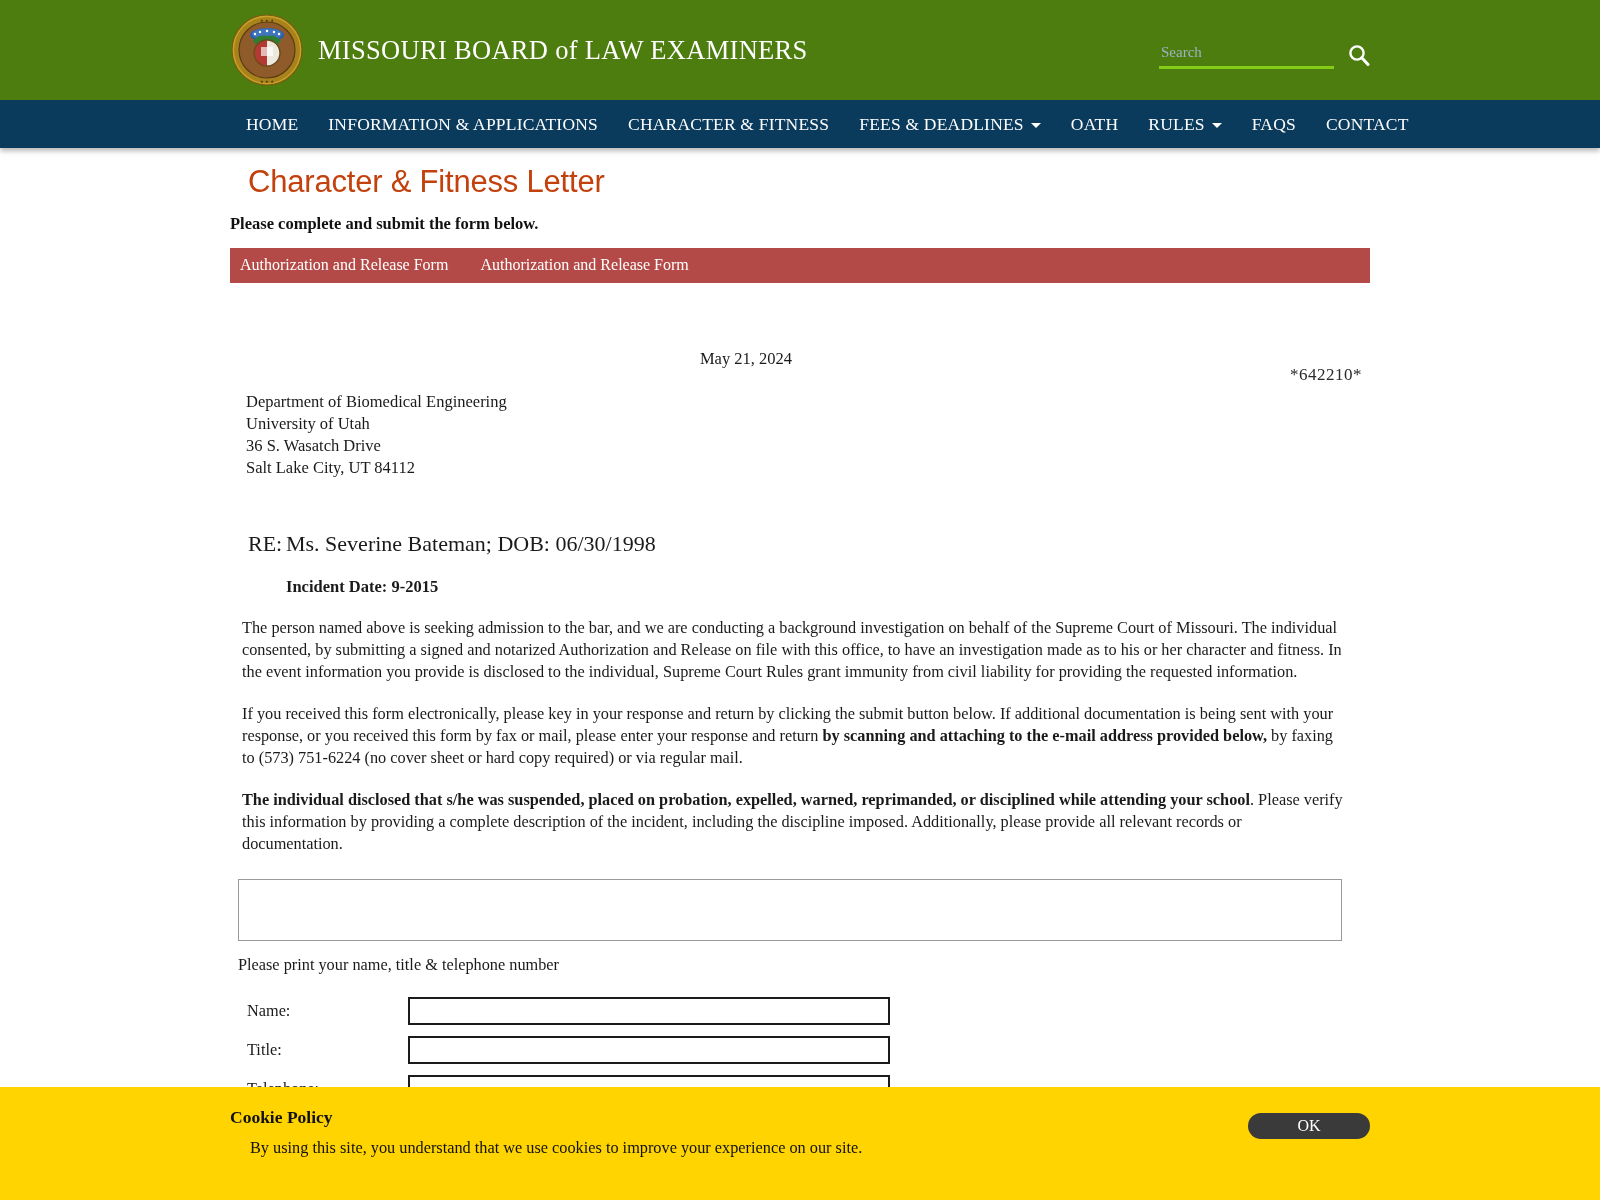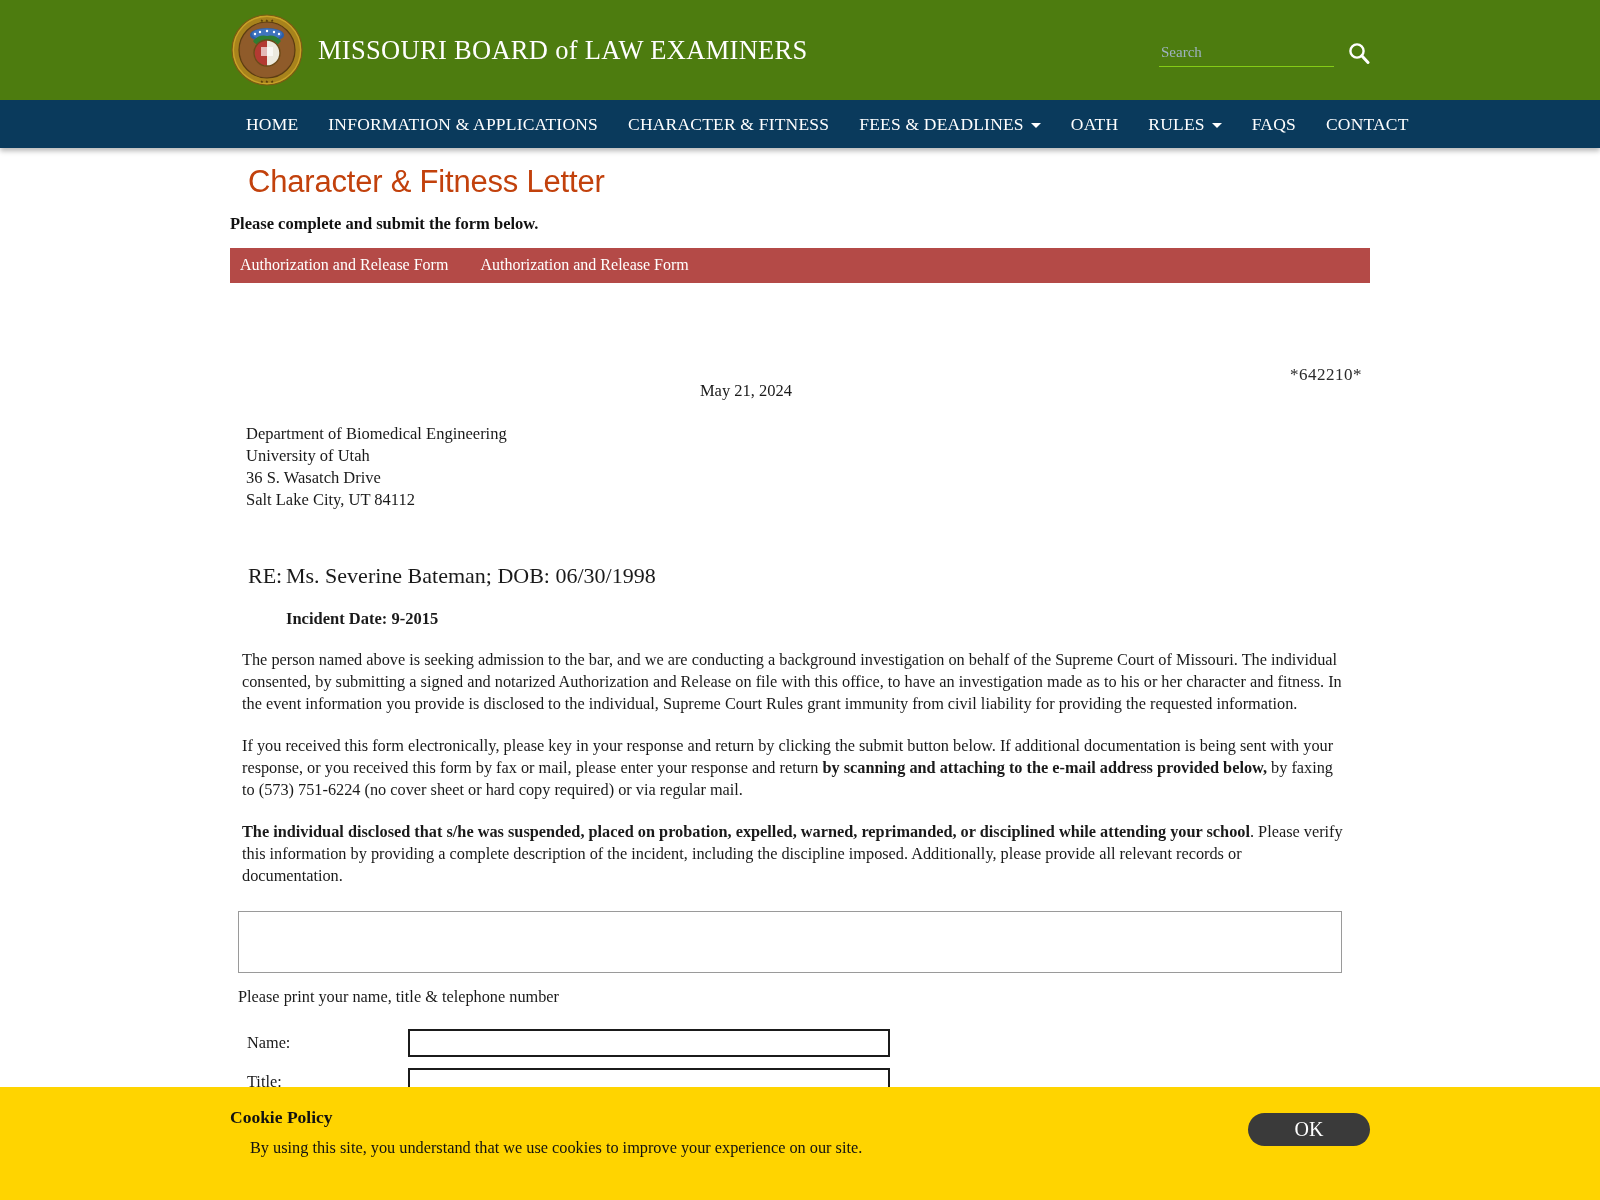--- a/index.html
+++ b/index.html
@@ -43,21 +43,21 @@
     position: absolute;
     right: 0px;
     top: 42px;
     display: flex;
     align-items: flex-end;
     gap: 14px;
   }
   .search-input {
     background: transparent;
     border: none;
-    border-bottom: 1px solid #84cc16;
+    border-bottom: 3px solid #84cc16;
     color: #ffffff;
     font-family: "Liberation Serif", "DejaVu Serif", serif;
     font-size: 15px;
     width: 175px;
     padding: 2px 2px 5px 2px;
     outline: none;
     margin-left: 8px;
   }
   .search-input::placeholder { color: #9fb3c2; opacity: 1; }
   .search-btn {
@@ -115,21 +115,21 @@
     background: #b44a47;
     color: #ffffff;
     font-size: 16px;
     padding: 8px 6px 9px 6px;
     display: flex;
     gap: 24px;
   }
   .red-banner .rb-cell { padding: 0 4px; }
 
   
-  .letter { position: relative; padding-top: 76px; color: #1a1a1a; font-size: 16.5px; }
+  .letter { position: relative; padding-top: 44px; color: #1a1a1a; font-size: 16.5px; }
   .barcode {
     position: absolute;
     right: 8px;
     top: 82px;
     font-size: 17px;
     color: #2a2a2a;
     letter-spacing: 0.5px;
   }
   .letter-date {
     text-align: center;
@@ -195,27 +195,27 @@
     font-weight: bold;
     font-size: 17.5px;
     color: #111;
     margin: 0 0 10px 0;
   }
   .cookie-text { font-size: 16.3px; color: #111; margin-left: 20px; }
   .cookie-ok {
     position: absolute;
     right: 0px;
     top: 26px;
-    width: 122px; height: 33px;
+    width: 122px; height: 26px;
     background: #3a3a3a;
     color: #ffffff;
     border: none;
     border-radius: 17px;
     font-family: "Liberation Serif", "DejaVu Serif", serif;
-    font-size: 20px;
+    font-size: 16px;
     cursor: pointer;
   }
 </style>
 </head>
 <body>
 
 <div class="page">
 
   <div class="site-header">
     <div class="header-inner">

